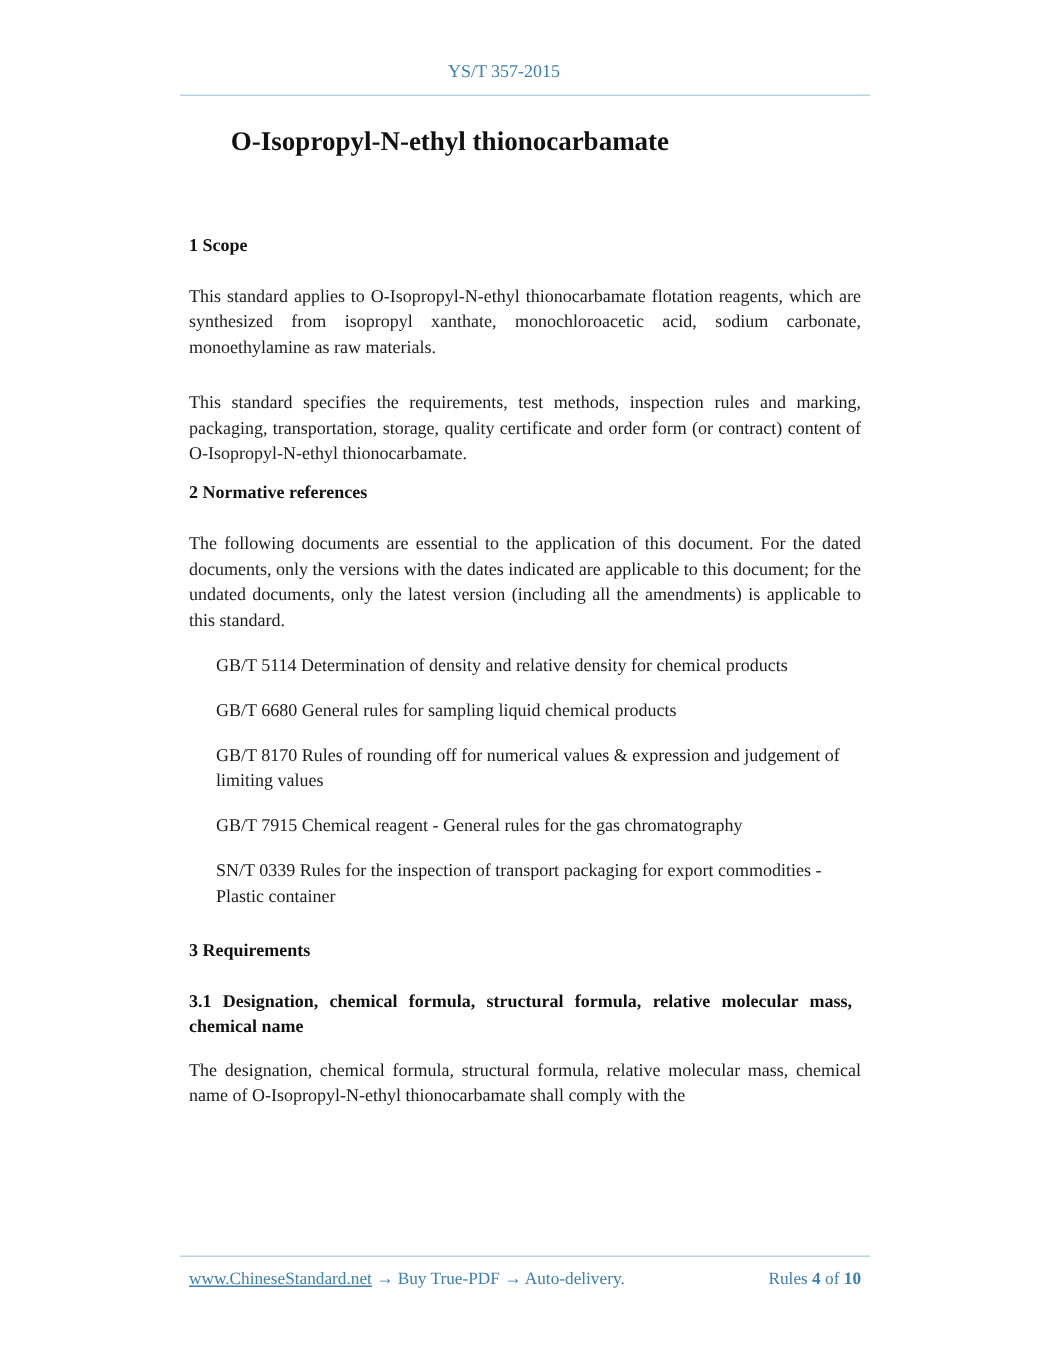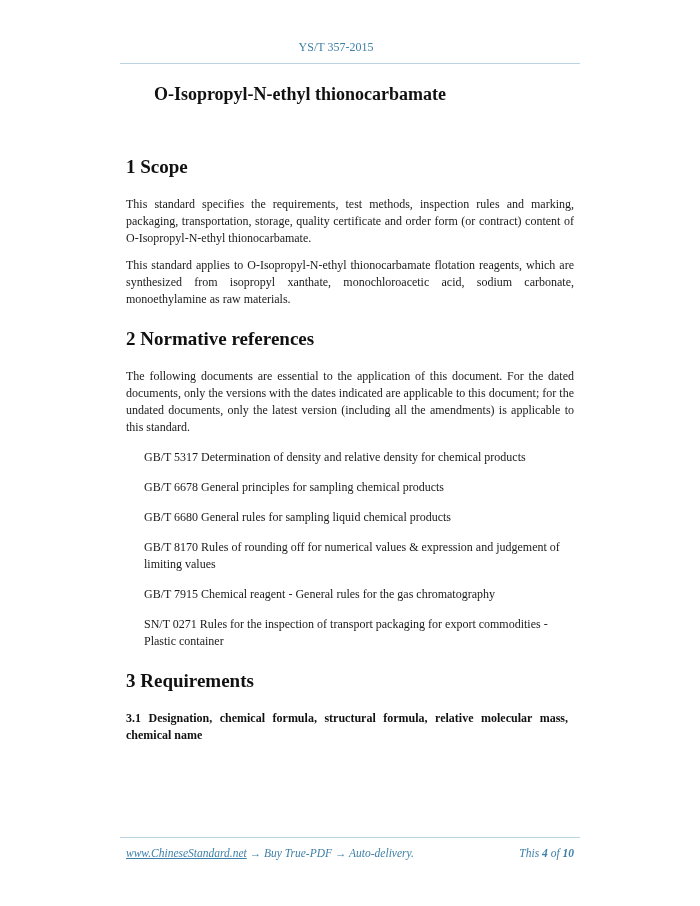--- a/index.html
+++ b/index.html
@@ -4,66 +4,66 @@
   <style>
     html, body { margin: 0; padding: 0; background: #ffffff; }
     body { width: 700px; height: 906px; position: relative; overflow: hidden;
            font-family: "Liberation Serif", "DejaVu Serif", serif; color: #1a1a1a; }
     .header { position: absolute; top: 40px; left: 0; width: 672px; text-align: center;
               font-size: 12px; color: #3d7fa8; }
     .header-rule { position: absolute; top: 63px; left: 120px; width: 460px; height: 1px; background: #b9d3e0; }
     .doc-title { position: absolute; top: 84px; left: 0; width: 600px; text-align: center;
                  font-size: 18px; font-weight: bold; color: #111; }
     .content { position: absolute; top: 156px; left: 126px; width: 448px; }
-    h2 { font-size: 19px; font-weight: bold; margin: 0 0 18px 0; color: #111; }
+    h2 { font-size: 12px; font-weight: bold; margin: 0 0 18px 0; color: #111; }
     p { font-size: 12px; line-height: 17px; margin: 0 0 10px 0; text-align: justify; }
     .ref { margin: 0 0 13px 18px; text-align: left; }
     h3 { font-size: 12px; font-weight: bold; line-height: 17px; margin: 0 6px 12px 0; text-align: justify; color:#111; }
     .footer-rule { position: absolute; top: 837px; left: 120px; width: 460px; height: 1px; background: #b9d3e0; }
-    .footer { position: absolute; top: 847px; left: 126px; width: 448px; font-size: 11.5px; color: #3d7fa8; font-style: italic; }
+    .footer { position: absolute; top: 847px; left: 126px; width: 448px; font-size: 11.5px; color: #3d7fa8; }
     .footer a { color: #3d7fa8; text-decoration: underline; }
     .footer .right { position: absolute; right: 0; top: 0; }
     .footer .right b { font-weight: bold; }
   </style>
 </head>
 <body>
 
 <div class="header">
   <span>YS/T 357-2015</span>
 </div>
 <div class="header-rule"></div>
 
 <div class="doc-title">O-Isopropyl-N-ethyl thionocarbamate</div>
 
 <div class="content">
   <section>
     <h2>1 Scope</h2>
+    <p style="margin-bottom:20px">This standard applies to O-Isopropyl-N-ethyl thionocarbamate flotation reagents, which are synthesized from isopropyl xanthate, monochloroacetic acid, sodium carbonate, monoethylamine as raw materials.</p>
     <p>This standard specifies the requirements, test methods, inspection rules and marking, packaging, transportation, storage, quality certificate and order form (or contract) content of O-Isopropyl-N-ethyl thionocarbamate.</p>
-    <p style="margin-bottom:20px">This standard applies to O-Isopropyl-N-ethyl thionocarbamate flotation reagents, which are synthesized from isopropyl xanthate, monochloroacetic acid, sodium carbonate, monoethylamine as raw materials.</p>
   </section>
 
   <section>
     <h2>2 Normative references</h2>
     <p style="margin-bottom:13px">The following documents are essential to the application of this document. For the dated documents, only the versions with the dates indicated are applicable to this document; for the undated documents, only the latest version (including all the amendments) is applicable to this standard.</p>
-    <p class="ref">GB/T 5317 Determination of density and relative density for chemical products</p>
-    <p class="ref">GB/T 6678 General principles for sampling chemical products</p>
+    <p class="ref">GB/T 5114 Determination of density and relative density for chemical products</p>
     <p class="ref">GB/T 6680 General rules for sampling liquid chemical products</p>
     <p class="ref">GB/T 8170 Rules of rounding off for numerical values &amp; expression and judgement of limiting values</p>
     <p class="ref">GB/T 7915 Chemical reagent - General rules for the gas chromatography</p>
-    <p class="ref" style="margin-bottom:20px">SN/T 0271 Rules for the inspection of transport packaging for export commodities - Plastic container</p>
+    <p class="ref" style="margin-bottom:20px">SN/T 0339 Rules for the inspection of transport packaging for export commodities - Plastic container</p>
   </section>
 
   <section>
     <h2>3 Requirements</h2>
     <h3>3.1 Designation, chemical formula, structural formula, relative molecular mass, chemical name</h3>
+    <p>The designation, chemical formula, structural formula, relative molecular mass, chemical name of O-Isopropyl-N-ethyl thionocarbamate shall comply with the</p>
   </section>
 </div>
 
 <div class="footer-rule"></div>
 <div class="footer">
   <a href="#">www.ChineseStandard.net</a><span> → Buy True-PDF → Auto-delivery.</span>
   <span class="right">
-    <span>This</span>
+    <span>Rules</span>
     <b>4</b>
     <span>of</span>
     <b>10</b>
   </span>
 </div>
 
 </body></html>

